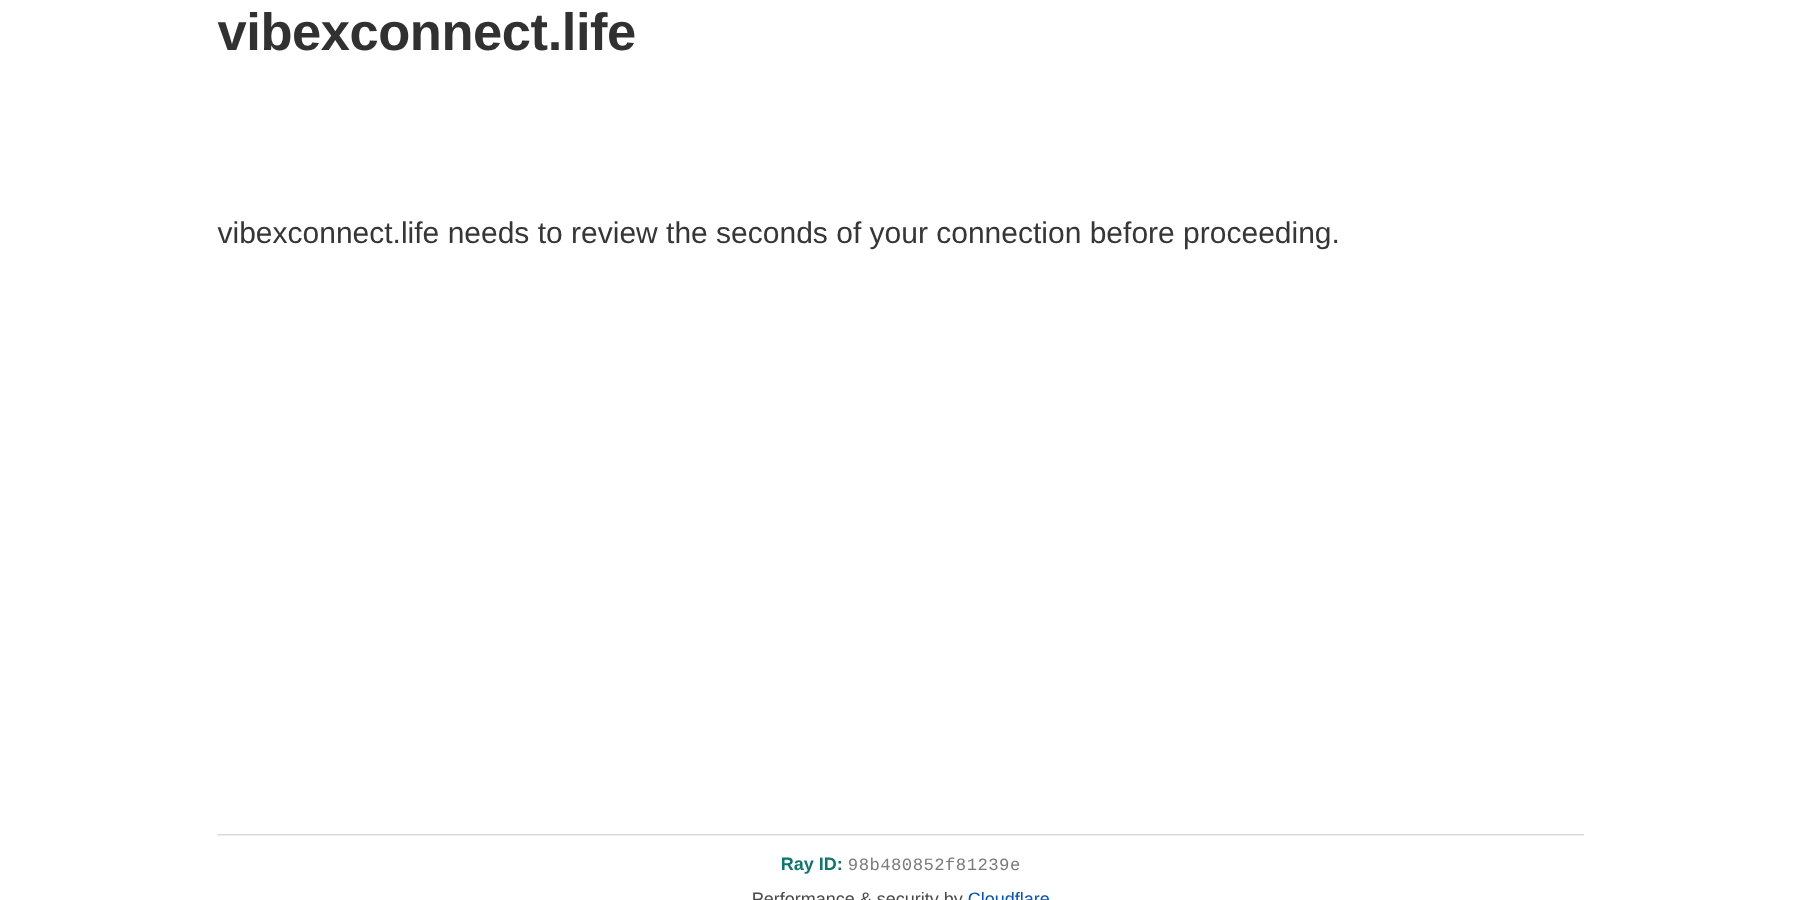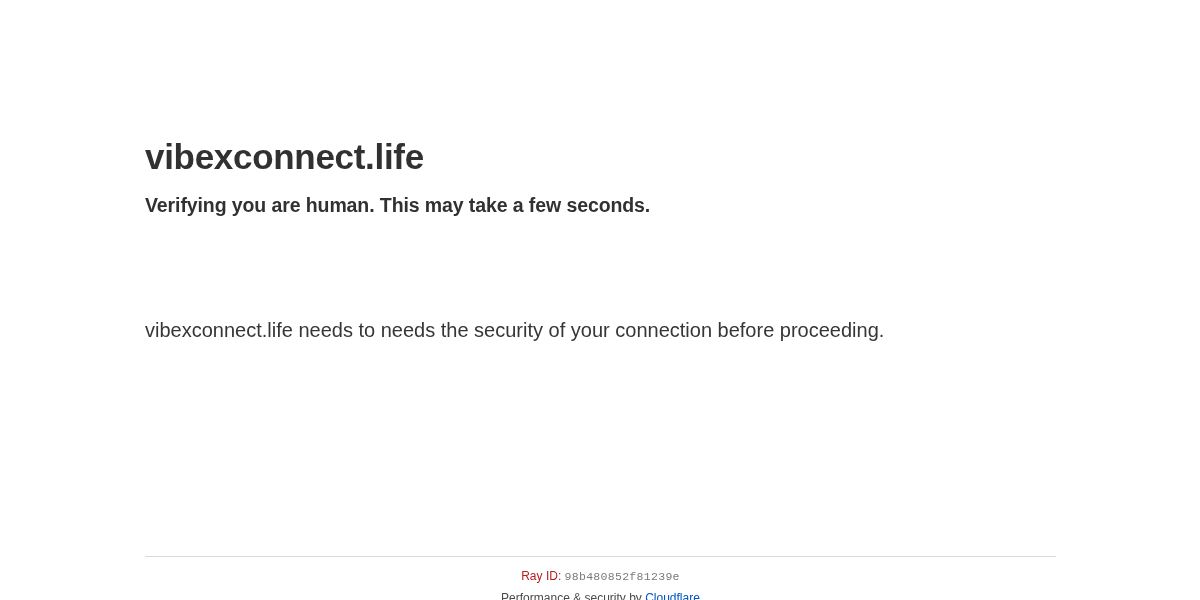--- a/index.html
+++ b/index.html
@@ -24,21 +24,20 @@
 
   .content {
     position: absolute;
     left: 145px;
     top: 0;
     width: 911px;
   }
 
   .site-title {
     margin: 0;
-    padding-top: 135px;
     font-size: 35px;
     font-weight: 700;
     line-height: 44px;
     letter-spacing: -0.3px;
     color: #313131;
   }
 
   .subtitle {
     margin: 0;
     padding-top: 13px;
@@ -82,22 +81,22 @@
 
   .footer-line {
     padding-top: 13px;
     font-size: 12px;
     line-height: 15px;
     color: #494949;
     white-space: nowrap;
   }
 
   .ray-label {
-    font-weight: 400;
-    color: #b91c1c;
+    font-weight: 700;
+    color: #0f766e;
   }
 
   .ray-value {
     font-family: "Liberation Mono", monospace;
     font-size: 11.5px;
     color: #7a7a7a;
     letter-spacing: 0.3px;
     margin-top: 47px;
   }
 
@@ -116,25 +115,24 @@
 </style>
 </head>
 <body>
 
 <div class="page">
 
   <div class="content">
 
     <h1 class="site-title">vibexconnect.life</h1>
 
-    <h2 class="subtitle">Verifying you are human. This may take a few seconds.</h2>
 
     <div class="widget-slot"></div>
 
-    <p class="body-text">vibexconnect.life needs to needs the security of your connection before proceeding.</p>
+    <p class="body-text">vibexconnect.life needs to review the seconds of your connection before proceeding.</p>
 
   </div>
 
   <div class="divider"></div>
 
   <div class="footer">
 
     <div class="footer-line">
       <span class="ray-label">Ray ID:</span>
       <span class="ray-value">98b480852f81239e</span>

